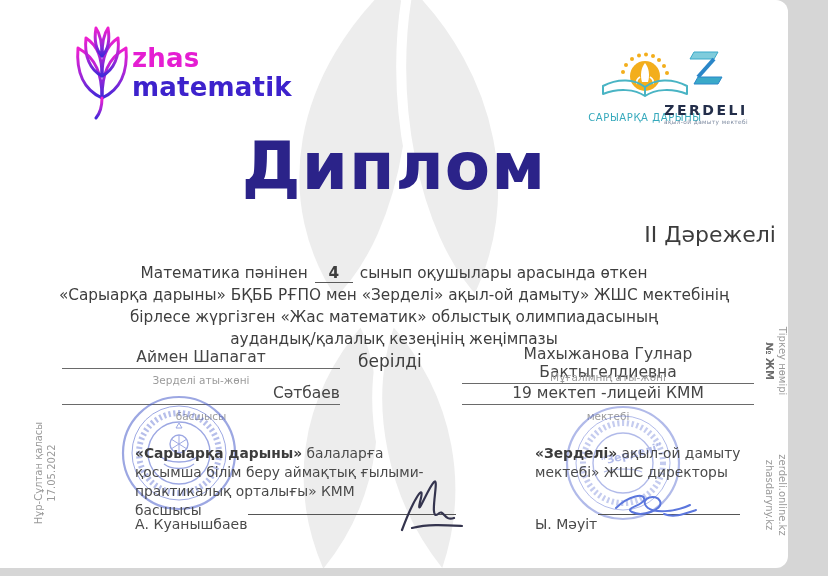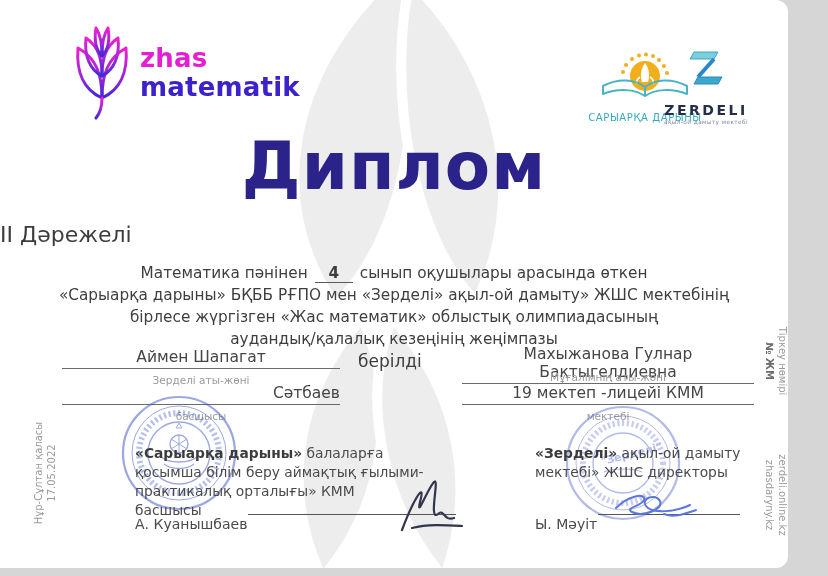--- a/index.html
+++ b/index.html
@@ -6,36 +6,36 @@
   html,body { width:828px; height:576px; overflow:hidden; }
   body { font-family:"DejaVu Sans","Liberation Sans",sans-serif; background:#d6d6d6; position:relative; }
   .stage { position:absolute; inset:0; }
   .sheet { position:absolute; left:0; top:0; width:788px; height:568px; background:#ffffff; border-radius:0 12px 12px 0; overflow:hidden; }
   .abs { position:absolute; }
 
   
   .watermark { position:absolute; left:170px; top:0; width:440px; height:576px; pointer-events:none; }
 
   
-  .logo-zhas { position:absolute; left:74px; top:26px; display:flex; align-items:center; gap:10px; }
+  .logo-zhas { position:absolute; left:74px; top:26px; display:flex; align-items:center; gap:2px; }
   .logo-zhas .wordmark { line-height:29px; font-weight:bold; font-size:26px; letter-spacing:.2px; }
   .w-zhas { color:#e51ed2; display:block; }
   .w-mat  { color:#3d22cc; display:block; }
 
   .logo-saryarka { position:absolute; left:580px; top:50px; width:130px; text-align:center; }
   .logo-saryarka .lab { font-size:10px; font-weight:normal; letter-spacing:.6px; color:#36a9bc; margin-top:6px; }
 
   .logo-zerdeli { position:absolute; left:660px; top:50px; width:92px; text-align:center; }
   .logo-zerdeli .lab { font-size:14px; font-weight:bold; letter-spacing:2.5px; color:#232e4a; margin-top:12px; }
   .logo-zerdeli .sub { font-size:5.8px; letter-spacing:.4px; color:#7d8aa0; margin-top:1px; }
 
   
   .title { position:absolute; left:0; top:128px; width:788px; text-align:center;
            font-size:66px; font-weight:bold; color:#2b2389; letter-spacing:1px; }
-  .degree { position:absolute; left:0; top:222px; width:776px; text-align:left;
+  .degree { position:absolute; left:0; top:222px; width:776px; text-align:right;
             font-size:22px; color:#3c3c3c; }
 
   
   .bodytext { position:absolute; left:40px; top:262px; width:708px; text-align:center;
               font-size:15.3px; line-height:22px; color:#3e3e3e; }
   .grade-u { display:inline-block; min-width:38px; text-align:center;
              border-bottom:1.5px solid #5a5a5a; margin:0 7px; font-weight:bold; line-height:17px; }
 
   
   .fval { position:absolute; text-align:center; font-size:15.5px; color:#454545;

